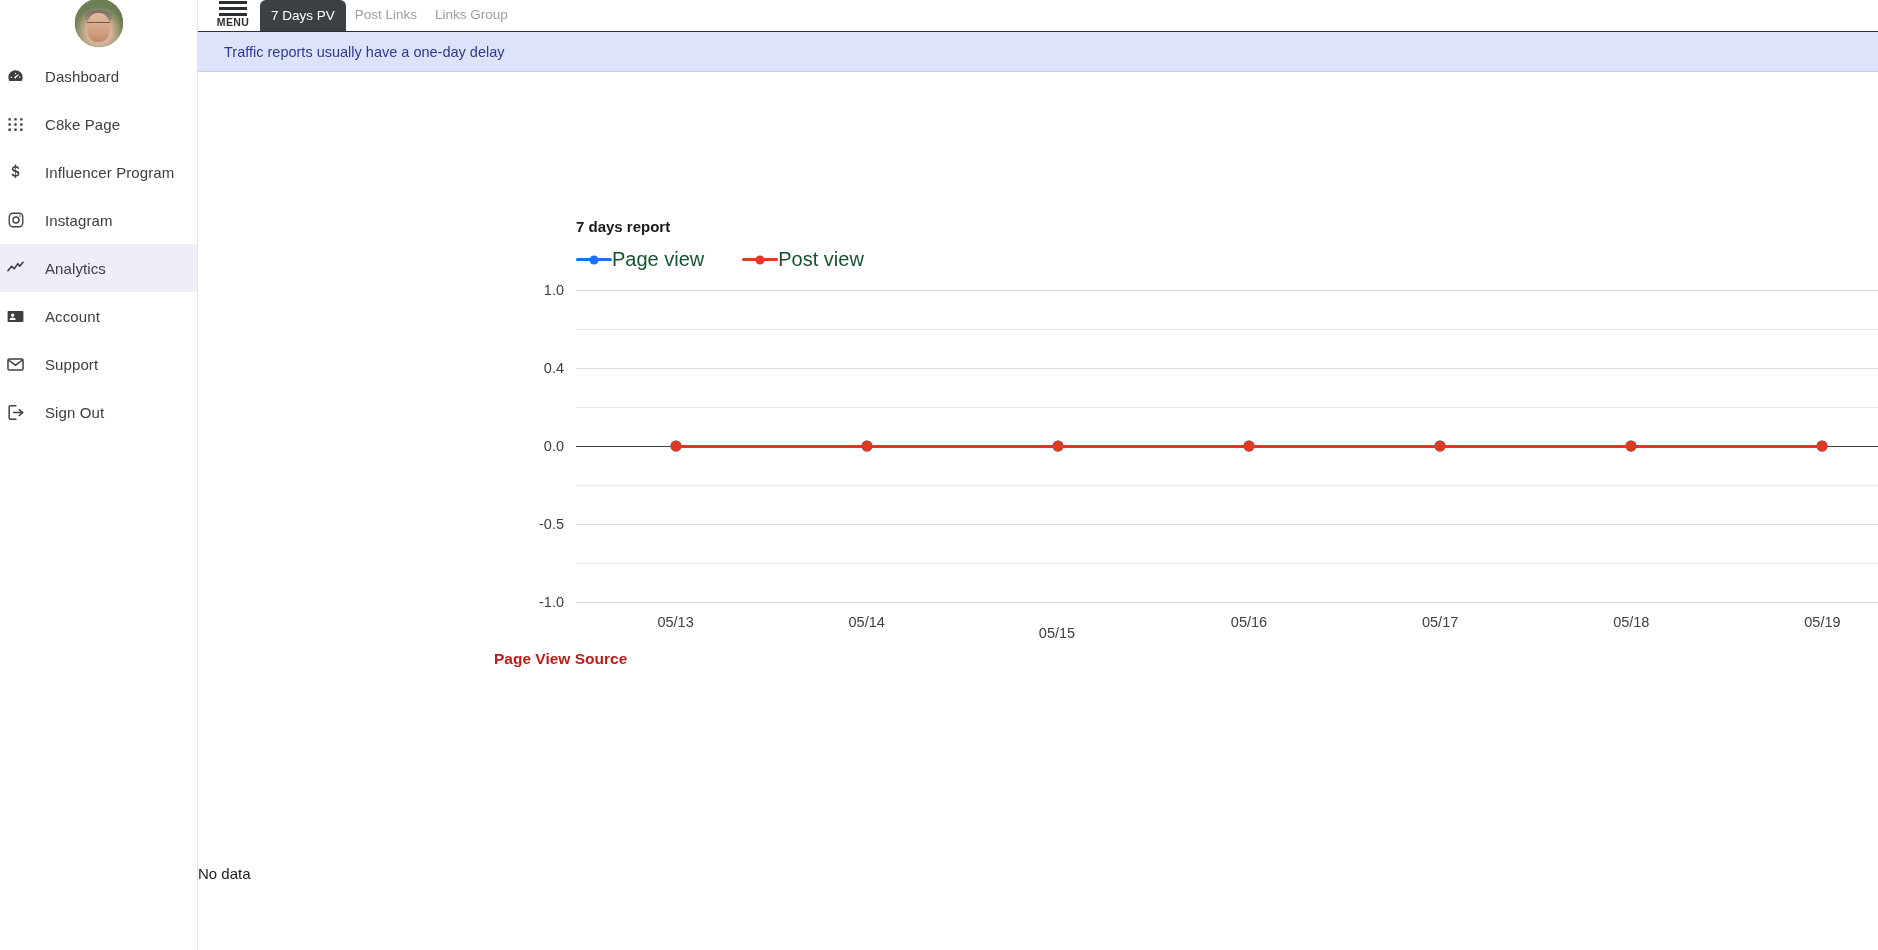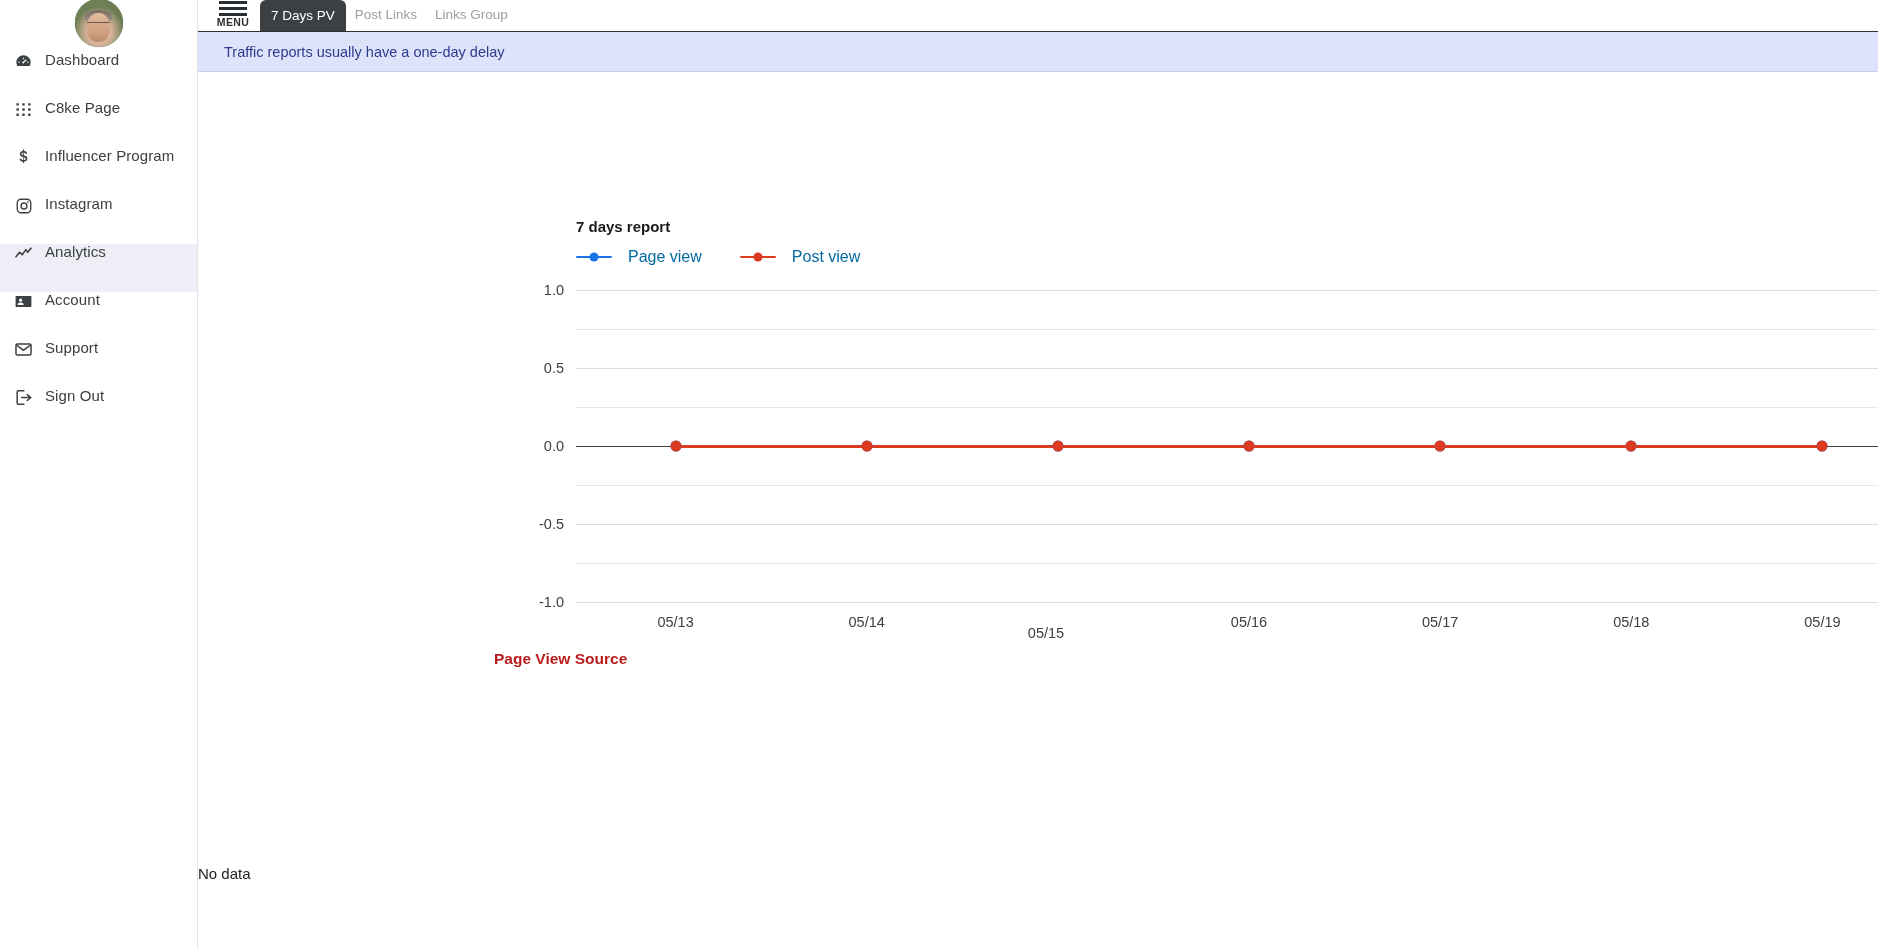--- a/index.html
+++ b/index.html
@@ -65,24 +65,24 @@
   .avatar .a-glass {
     position: absolute;
     left: 27%; top: 47%;
     width: 46%; height: 9%;
     border-top: 1.5px solid #5b4a3c;
     opacity: .85;
   }
 
   .nav-item {
     display: flex;
-    align-items: flex-start;
+    align-items: center;
     height: 48px;
-    padding-left: 14px;
-    gap: 12px;
+    padding-left: 6px;
+    gap: 20px;
     color: #3c4043;
     font-size: 15px;
     cursor: pointer;
     user-select: none;
     white-space: nowrap;
   }
   .nav-item.active { background: #eeeef7; }
   .nav-icon {
     width: 19px; height: 19px;
     display: flex; align-items: center; justify-content: center;
@@ -174,21 +174,21 @@
     position: absolute;
     left: 378px; top: 176px;
     display: flex;
     gap: 38px;
     align-items: center;
   }
   .legend-item { display: flex; align-items: center; gap: 0; }
   .lg-mark { position: relative; width: 36px; height: 14px; display: flex; align-items: center; }
   .lg-mark .ln { position: absolute; left: 0; right: 0; height: 2.5px; border-radius: 2px; }
   .lg-mark .dt { position: absolute; left: 50%; top: 50%; width: 9px; height: 9px; border-radius: 50%; transform: translate(-50%,-50%); }
-  .lg-text { font-size: 16px; color: #0369a1; margin-left: 16px; }
+  .lg-text { font-size: 20px; color: #14532d; margin-left: 0; }
 
   .plot {
     position: absolute;
     left: 378px;
     top: 218px;
     width: 1338px;
     height: 312px;
   }
   .gridline { position: absolute; left: 0; right: 0; height: 1px; background: #e8e8e8; }
   .gridline.major { background: #dddddd; }
@@ -378,30 +378,30 @@
           </div>
         </div>
       <div class="plot" id="plot">
           <div class="gridline" style="top: 39px;"></div>
           <div class="gridline" style="top: 117px;"></div>
           <div class="gridline" style="top: 195px;"></div>
           <div class="gridline" style="top: 273px;"></div>
           <div class="gridline major" style="top: 0px;"></div>
           <div class="ytick" style="top: 0px;">1.0</div>
           <div class="gridline major" style="top: 78px;"></div>
-          <div class="ytick" style="top: 78px;">0.5</div>
+          <div class="ytick" style="top: 78px;">0.4</div>
           <div class="gridline major zero" style="top: 156px;"></div>
           <div class="ytick" style="top: 156px;">0.0</div>
           <div class="gridline major" style="top: 234px;"></div>
           <div class="ytick" style="top: 234px;">-0.5</div>
           <div class="gridline major" style="top: 312px;"></div>
           <div class="ytick" style="top: 312px;">-1.0</div>
           <div class="xtick" style="left: 99.5714px;">05/13</div>
           <div class="xtick" style="left: 290.714px;">05/14</div>
-          <div class="xtick" style="left: 470px; margin-top: 23px;">05/15</div>
+          <div class="xtick" style="left: 481px; margin-top: 23px;">05/15</div>
           <div class="xtick" style="left: 673px;">05/16</div>
           <div class="xtick" style="left: 864.143px;">05/17</div>
           <div class="xtick" style="left: 1055.29px;">05/18</div>
           <div class="xtick" style="left: 1246.43px;">05/19</div>
           <div class="series-line" style="left: 99.5714px; top: 154.5px; width: 191.143px; background: rgb(26, 115, 232); transform-origin: 0px 50%; transform: rotate(0deg);"></div>
           <div class="series-line" style="left: 290.714px; top: 154.5px; width: 191.143px; background: rgb(26, 115, 232); transform-origin: 0px 50%; transform: rotate(0deg);"></div>
           <div class="series-line" style="left: 481.857px; top: 154.5px; width: 191.143px; background: rgb(26, 115, 232); transform-origin: 0px 50%; transform: rotate(0deg);"></div>
           <div class="series-line" style="left: 673px; top: 154.5px; width: 191.143px; background: rgb(26, 115, 232); transform-origin: 0px 50%; transform: rotate(0deg);"></div>
           <div class="series-line" style="left: 864.143px; top: 154.5px; width: 191.143px; background: rgb(26, 115, 232); transform-origin: 0px 50%; transform: rotate(0deg);"></div>
           <div class="series-line" style="left: 1055.29px; top: 154.5px; width: 191.143px; background: rgb(26, 115, 232); transform-origin: 0px 50%; transform: rotate(0deg);"></div>

